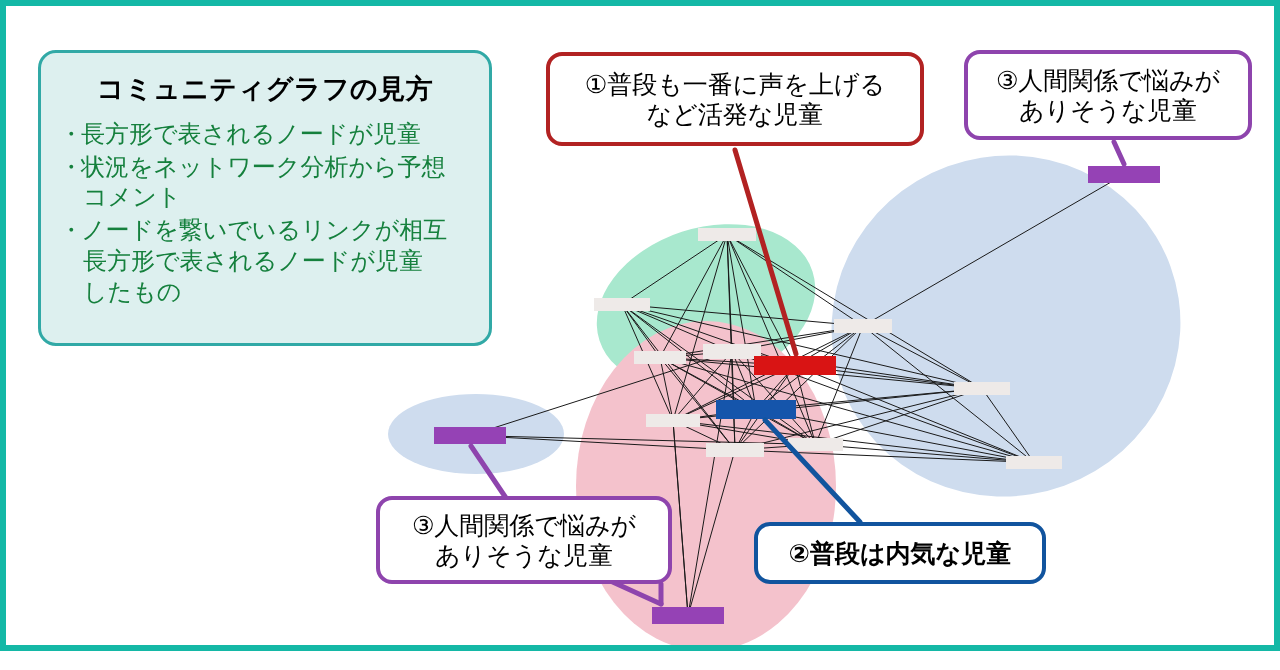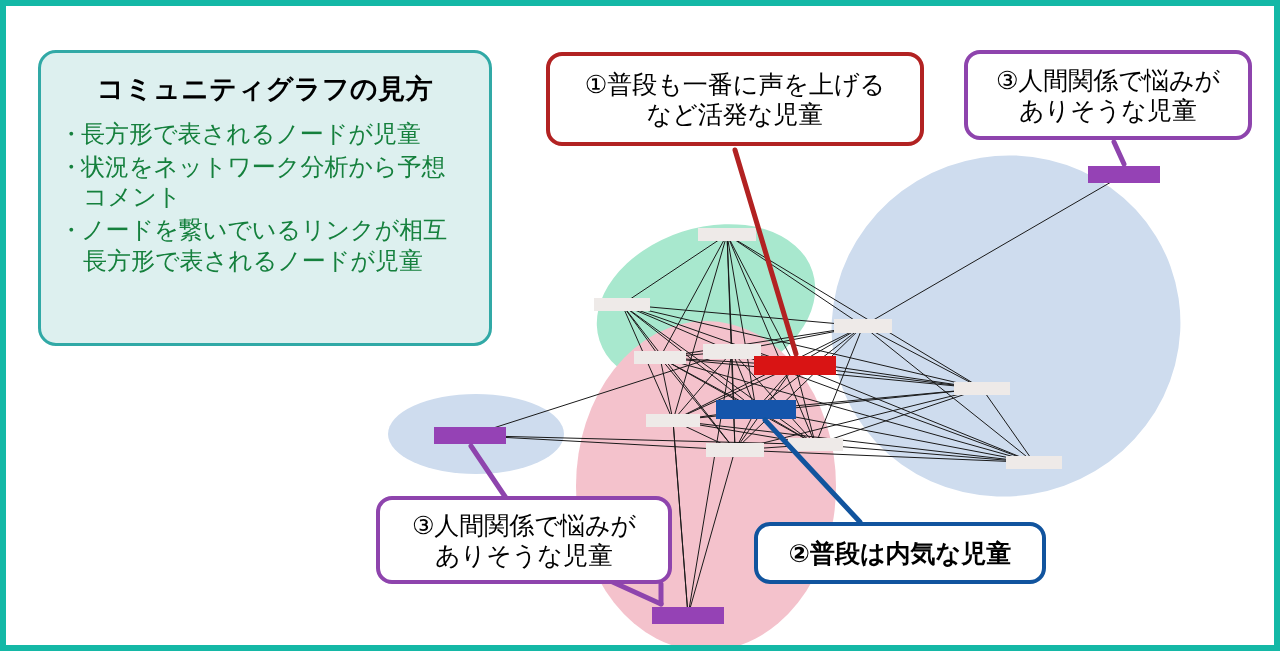--- a/index.html
+++ b/index.html
@@ -226,20 +226,21 @@
       </div>
 
       <div class="legend-item">
         <span class="bullet">・</span><span>状況をネットワーク分析から予想</span>
         <span class="legend-cont">コメント</span>
       </div>
 
       <div class="legend-item">
         <span class="bullet">・</span><span>ノードを繋いでいるリンクが相互</span>
         <span class="legend-cont">長方形で表されるノードが児童</span>
+        <span class="legend-cont">したもの</span>
       </div>
 
     </div>
   </div>
 
   <div class="callout callout-red">
     <span class="ctext">
       <span>①普段も一番に声を上げる</span><br>
       <span>など活発な児童</span>
     </span>

